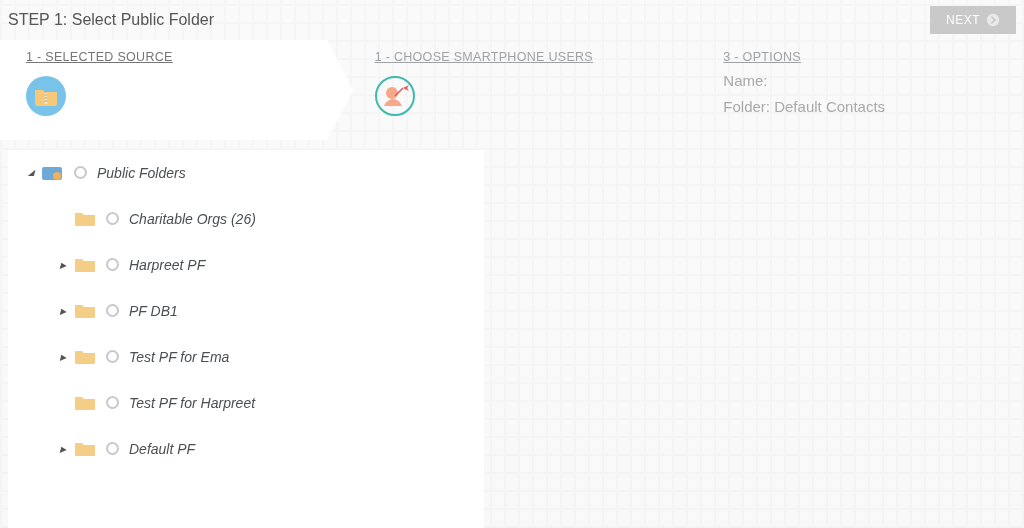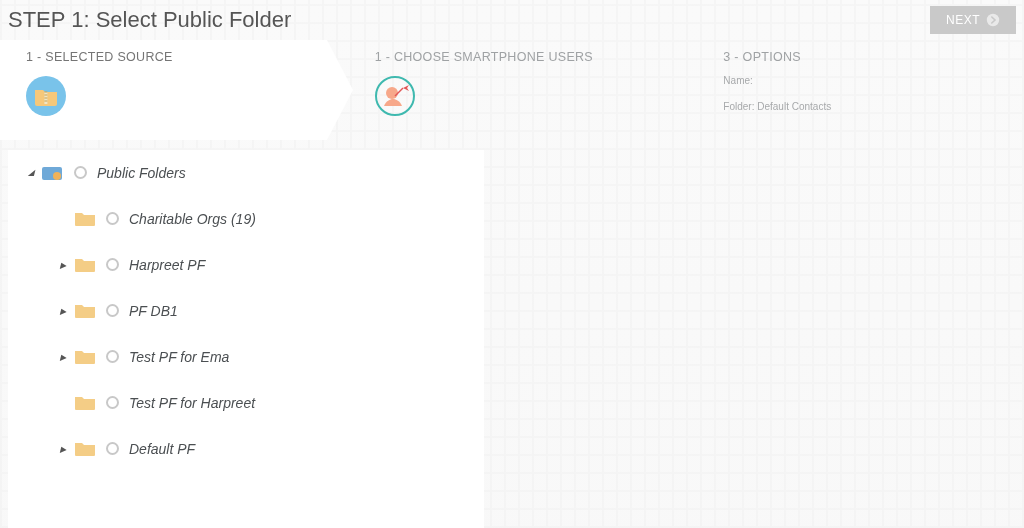--- a/index.html
+++ b/index.html
@@ -30,35 +30,35 @@
     display: flex; align-items: center; gap: 6px;
     cursor: pointer;
     border: 1px solid #d6d6d6;
     background: #fff;
     color: #555;
   }
   .btn.next {
     background: #c9c9c9; color: #fff; border: none; margin-left: 38px;
   }
   .title {
-    font-size: 22px; color: #555;
+    font-size: 16px; color: #555;
   }
   .steps {
     position: relative;
     display: flex;
     height: 100px;
     background: rgba(255,255,255,0.0);
   }
   .step {
     flex: 1;
     padding: 10px 26px 10px 26px;
     position: relative;
     color: #9fa2a4;
   }
-  .step .label { font-size: 12.5px; letter-spacing: 0.3px; }
+  .step .label { font-size: 12.5px; letter-spacing: 0.3px; text-decoration: underline; }
   .step.active {
     background: #fff;
     color: #6a6d70;
   }
   .step.active .label { color: #757575; }
   .step.active::after {
     content:""; position:absolute; right:-26px; top:0;
     border-top:50px solid transparent;
     border-bottom:50px solid transparent;
     border-left:26px solid #fff;
@@ -89,21 +89,21 @@
   .node:not(.expanded) .caret::before { content:"▶"; font-size:8px; }
   .node.depth0 { padding-left:16px; }
   .node.depth1 { padding-left:48px; }
   .node .folder-icon { width:22px; height:16px; margin: 0 10px 0 4px; }
   .radio {
     width:13px; height:13px; border-radius:50%;
     border:2px solid #c8c8c8; background:#fff;
     display:inline-block; margin-right:10px;
     flex-shrink:0;
   }
-  .options-block { padding-top:4px; font-size:10px; color:#a7a9ab; line-height:26px; }
+  .options-block { padding-top:4px; font-size:15px; color:#a7a9ab; line-height:26px; }
   svg { display:block; }
 </style>
 </head>
 <body>
 
 <div class="bg"></div>
 
 <div class="topbar">
   <div class="title">STEP 1: Select Public Folder</div>
   <div class="btn next">
@@ -165,21 +165,21 @@
   </div>
 
   <div class="node depth1">
     <span class="caret"></span>
     <span class="folder-icon">
       <svg width="22" height="16" viewBox="0 0 22 16">
           <path d="M1 2h7l2 2h11v10a1 1 0 0 1-1 1H2a1 1 0 0 1-1-1z" fill="#f4cd86"></path>
         </svg>
     </span>
     <span class="radio"></span>
-    <span>Charitable Orgs (19)</span>
+    <span>Charitable Orgs (26)</span>
   </div>
 
   <div class="node depth1 has-children">
     <span class="caret"></span>
     <span class="folder-icon">
       <svg width="22" height="16" viewBox="0 0 22 16">
           <path d="M1 2h7l2 2h11v10a1 1 0 0 1-1 1H2a1 1 0 0 1-1-1z" fill="#f4cd86"></path>
         </svg>
     </span>
     <span class="radio"></span>

